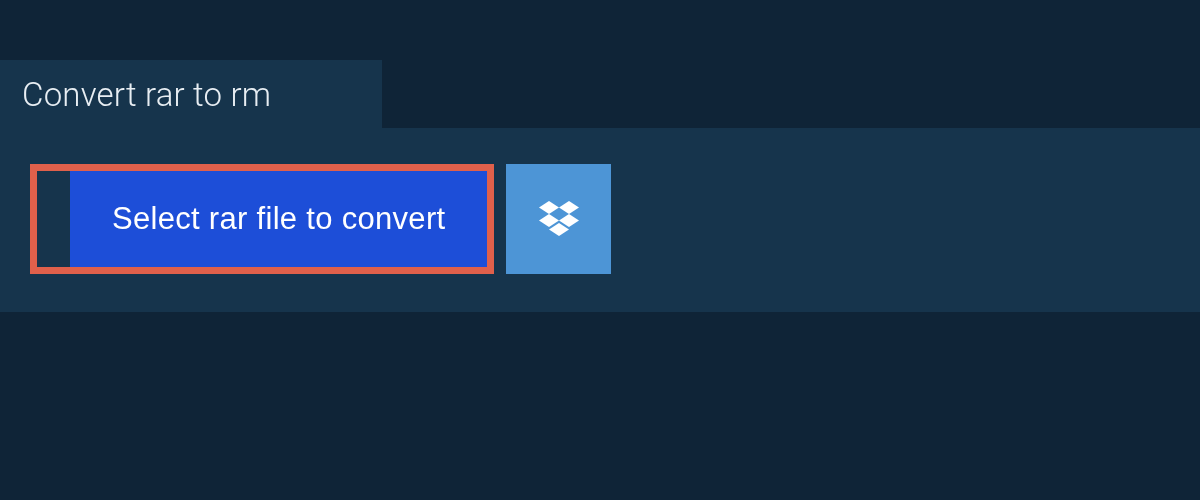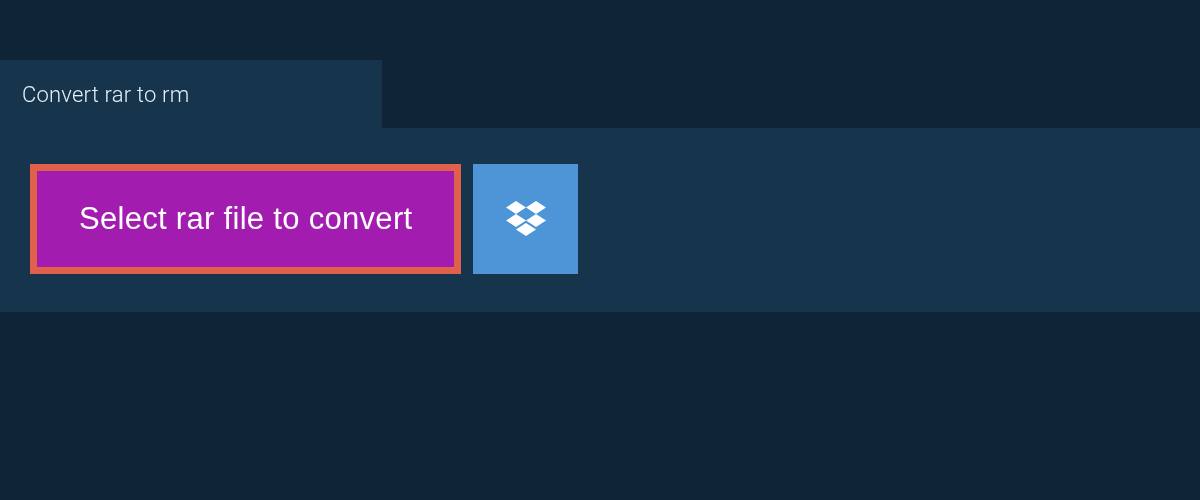--- a/index.html
+++ b/index.html
@@ -21,21 +21,21 @@
       left: 0;
       width: 382px;
       height: 68px;
       background: #16344c;
       display: flex;
       align-items: center;
       padding-left: 22px;
     }
     .tab-title {
       color: #e8eef3;
-      font-size: 22px;
+      font-size: 33px;
       font-weight: 300;
       letter-spacing: 0.2px;
     }
     .panel {
       position: absolute;
       top: 128px;
       left: 0;
       right: 0;
       background: #16344c;
       padding: 36px 0 38px 30px;
@@ -43,29 +43,30 @@
     .button-row {
       display: flex;
       gap: 12px;
       align-items: stretch;
     }
     .select-file-wrapper {
       border: 7px solid #e0604b;
       display: inline-block;
     }
     .select-file-button {
-      background: #a21caf;
+      background: #1d4ed8;
       color: #ffffff;
       font-size: 31px;
       font-weight: 300;
       padding: 30px 42px;
       border: none;
       cursor: pointer;
       display: block;
       letter-spacing: 0.3px;
+      margin-left: 33px;
     }
     .dropbox-button {
       background: #4d95d6;
       border: none;
       cursor: pointer;
       width: 105px;
       display: flex;
       align-items: center;
       justify-content: center;
     }

